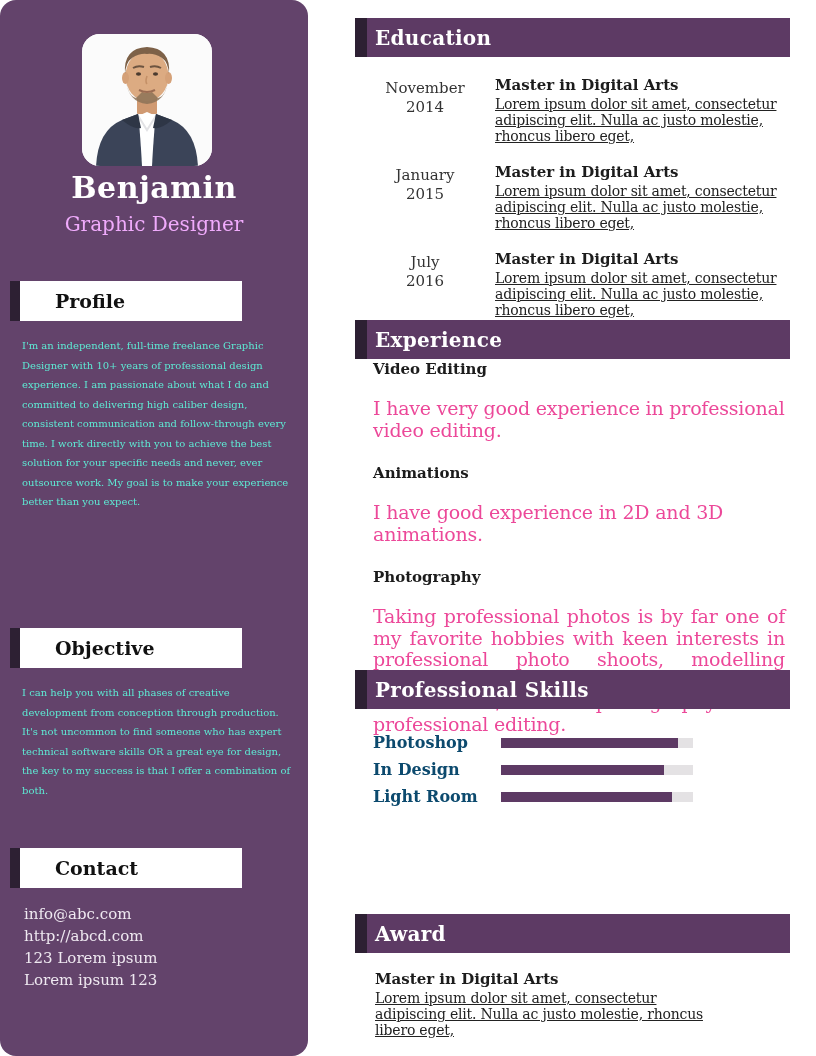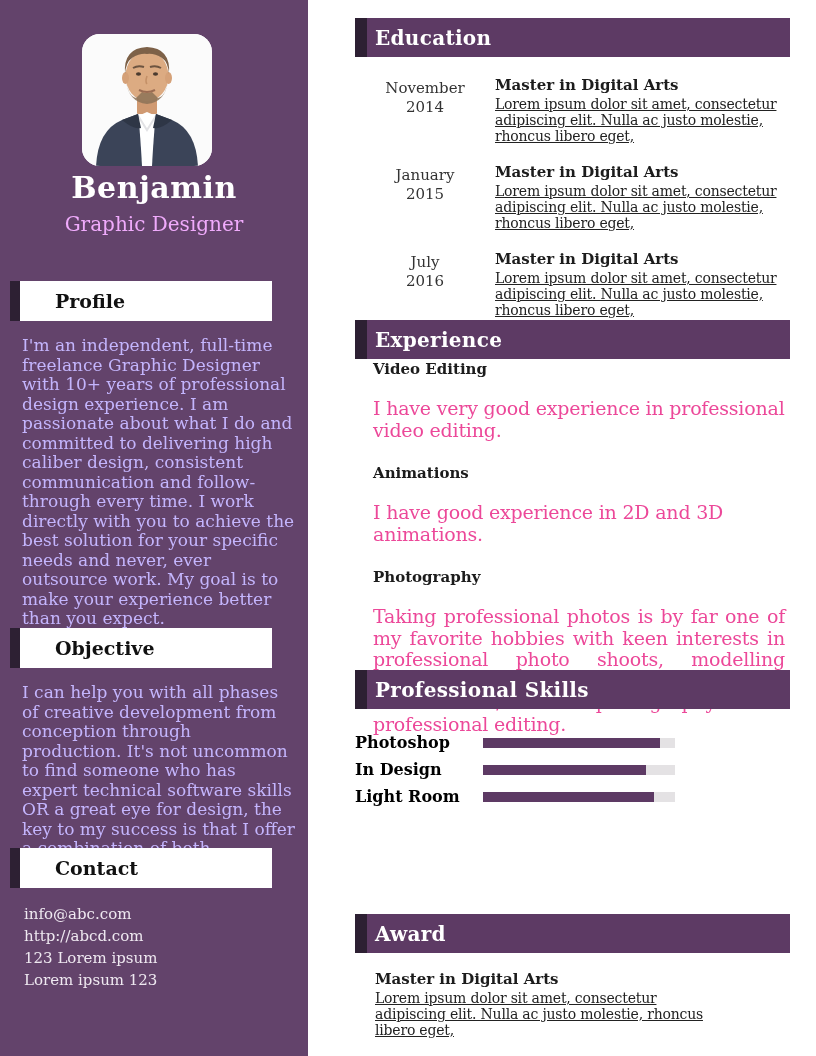--- a/index.html
+++ b/index.html
@@ -7,52 +7,53 @@
   .page {
     position:relative; width:816px; height:1056px; margin:0 auto;
     background:#ffffff; overflow:hidden;
     font-family:"DejaVu Serif","Liberation Serif",serif;
   }
 
   
   .sidebar {
     position:absolute; left:0; top:0; width:308px; height:1056px;
     background:#63436b;
+    border-radius:16px;
   }
   .photo {
     position:absolute; left:82px; top:34px; width:130px; height:132px;
     border-radius:18px; overflow:hidden; background:#fcfcfc;
   }
   .photo svg { display:block; width:100%; height:100%; }
   .person-name {
     position:absolute; top:170px; left:0; width:100%;
     text-align:center; color:#ffffff; font-size:30px; font-weight:bold;
     letter-spacing:0.5px;
   }
   .person-title {
     position:absolute; top:212px; left:0; width:100%;
     text-align:center; color:#f0abfc; font-size:20px; font-weight:normal;
   }
   .side-sec { position:absolute; left:0; width:308px; }
   .side-sec.profile   { top:281px; }
   .side-sec.objective { top:628px; }
   .side-sec.contact   { top:848px; }
   .side-heading {
-    position:relative; margin-left:10px; width:262px; height:40px;
+    position:relative; margin-left:10px; width:232px; height:40px;
     background:#ffffff; display:flex; align-items:center;
   }
   .side-heading .accent {
     position:absolute; left:0; top:0; width:10px; height:100%;
     background:#2d2033;
   }
   .side-heading .txt {
     margin-left:45px; color:#111111; font-size:19px; font-weight:bold;
   }
   .side-body {
-    margin:15px 13px 10px 22px; color:#c4b5fd; font-size:17px;
+    margin:15px 13px 10px 22px; color:#5eead4; font-size:10px;
     line-height:19.5px;
   }
   .contact-list { list-style:none; margin:15px 0 0 24px; }
   .contact-list li {
     color:#efe9f1; font-size:15px; line-height:22px;
   }
 
   
   .content { position:absolute; left:308px; top:0; width:508px; height:1056px; }
   .section { position:absolute; left:47px; width:435px; }
@@ -91,22 +92,22 @@
   .exp-item { margin:0 0 22px 18px; width:412px; }
   .exp-item:first-of-type { margin-top:34px; }
   .exp-title { color:#1c1c1c; font-size:15px; font-weight:bold; line-height:20px; }
   .exp-desc  { margin-top:19px; color:#ec4899; font-size:19px; line-height:21.5px; letter-spacing:-0.2px; }
   .exp-desc.justified { text-align:justify; }
 
   
   .skills-list { margin-top:20px; }
   .skill-row { display:flex; align-items:center; height:27px; }
   .skill-name {
-    width:128px; flex:none;
-    color:#000000; font-size:16px; font-weight:bold;
+    width:128px; margin-left:18px; flex:none;
+    color:#0c4a6e; font-size:16px; font-weight:bold;
   }
   .skill-track {
     margin-left:0px; width:192px; height:10px; background:#e4e2e4;
     position:relative;
   }
   .skill-fill { height:100%; background:#5d3a64; }
 
   
   .award-entry { margin:17px 0 0 20px; width:330px; }
 </style>

